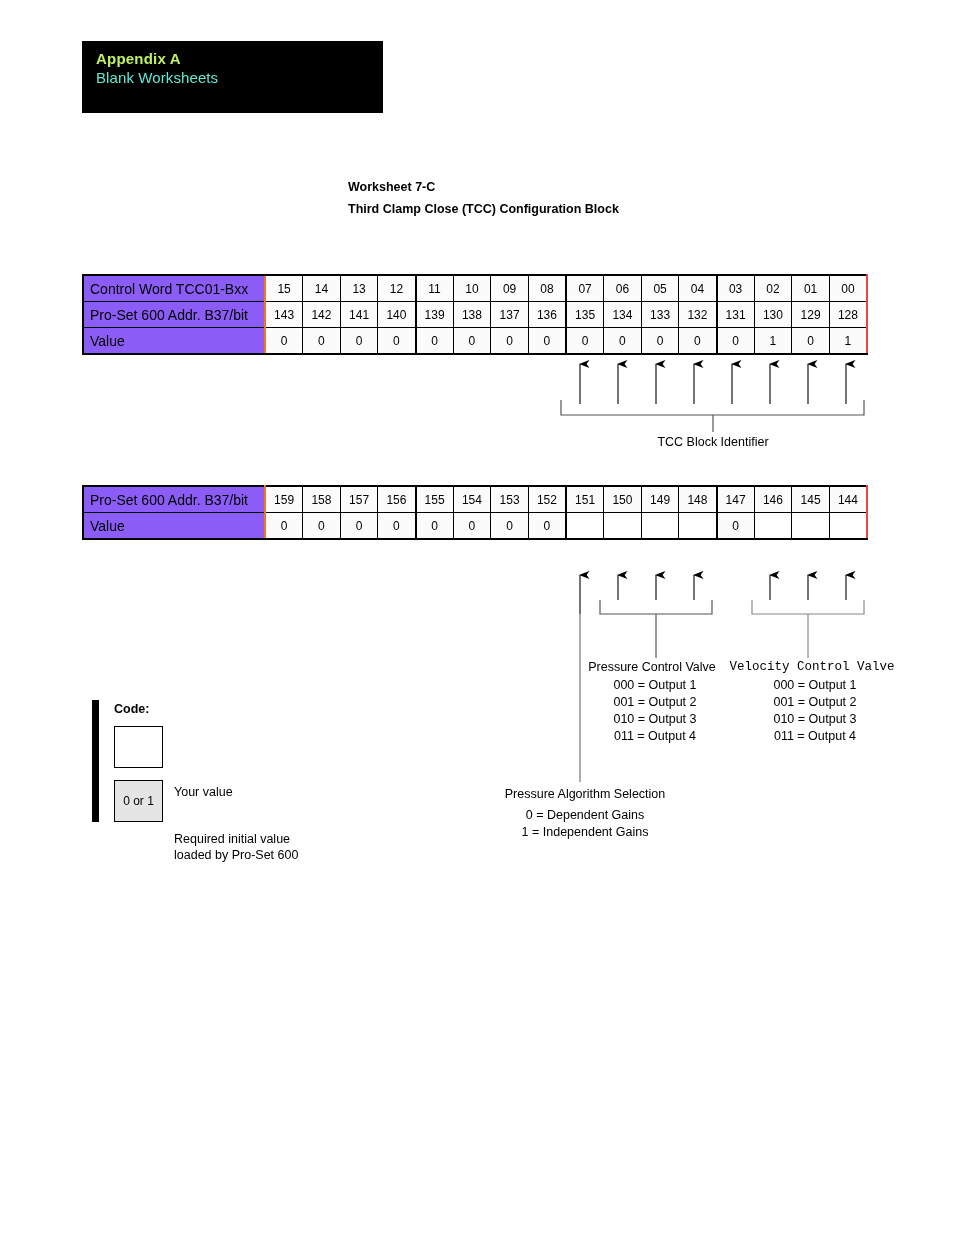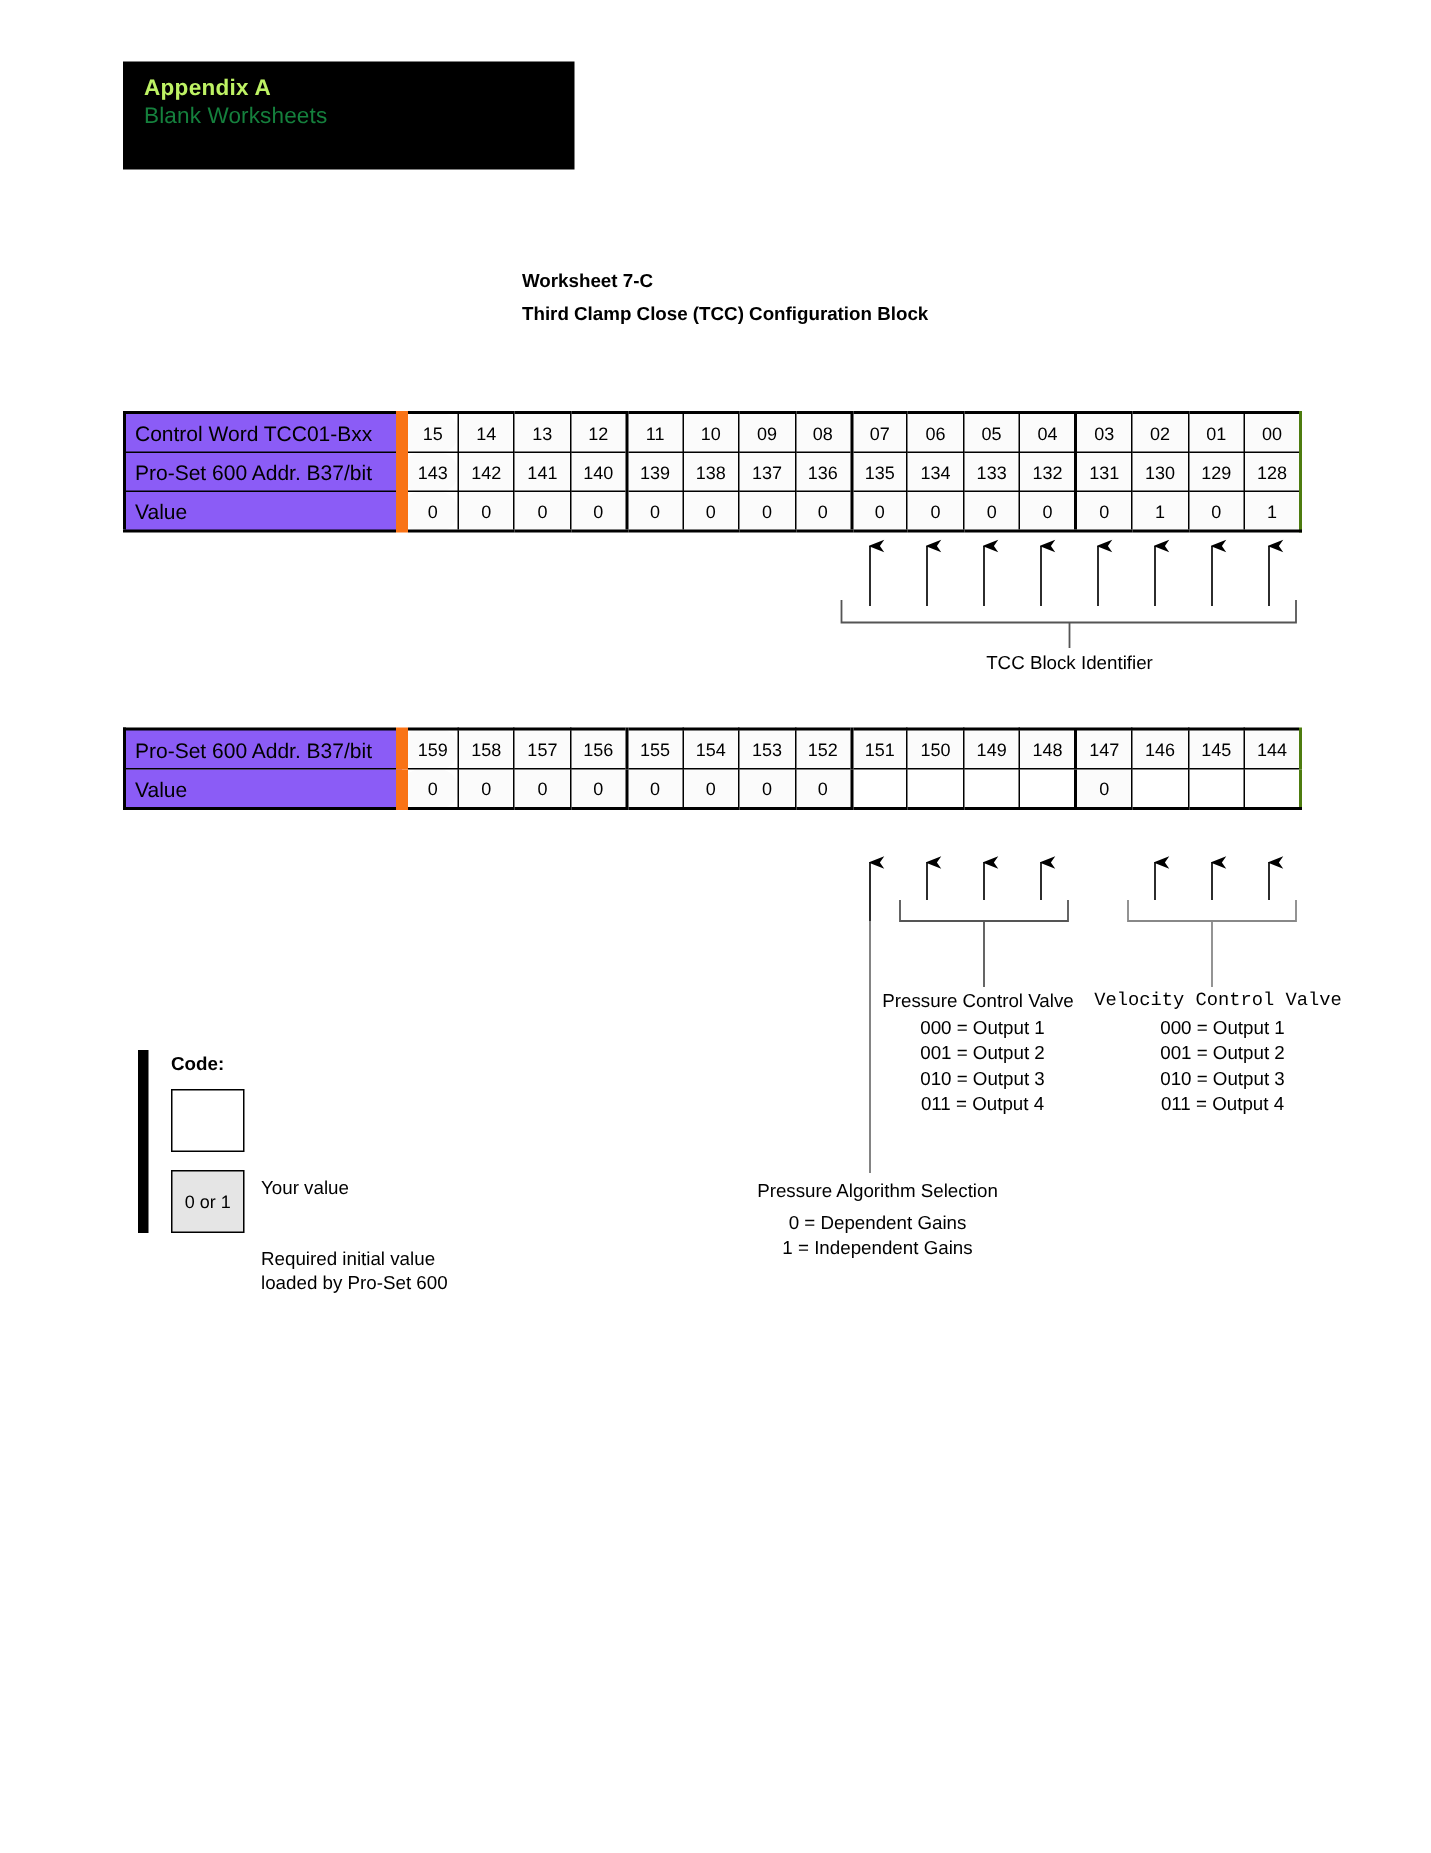--- a/index.html
+++ b/index.html
@@ -31,21 +31,21 @@
     top: 9px;
     color: #bef264;
     font-size: 15px;
     font-weight: bold;
     letter-spacing: .2px;
   }
   .appendix-banner .appendix-sub {
     position: absolute;
     left: 14px;
     top: 28px;
-    color: #15803d;
+    color: #5eead4;
     font-size: 15px;
     font-weight: normal;
     letter-spacing: .1px;
   }
 
   
   .ws-heading {
     position: absolute;
     left: 348px;
     font-size: 12.5px;
@@ -78,22 +78,22 @@
     width: 174px;
     background: #8b5cf6;
     font-size: 14px;
     white-space: nowrap;
   }
   
   .bit-table { border: 2px solid #000; }
   .bit-table tr.r-top td { border-top: 2px solid #000; }
   .bit-table tr.r-bot td { border-bottom: 2px solid #000; }
   .bit-table td.grp-left { border-left: 2px solid #000; }
-  .bit-table td.tbl-first { border-left: 8px solid #f97316; border-radius: 12px; }
-  .bit-table td.tbl-last  { border-right: 2px solid #4d7c0f; }
+  .bit-table td.tbl-first { border-left: 2px solid #f97316; border-radius: 12px; }
+  .bit-table td.tbl-last  { border-right: 2px solid #ef4444; }
   .bit-table td.blank { background: #ffffff; }
 
   #table1 { top: 274px; }
   #table2 { top: 485px; }
 
   
   .overlay {
     position: absolute;
     left: 0; top: 0;
     width: 954px; height: 1235px;

